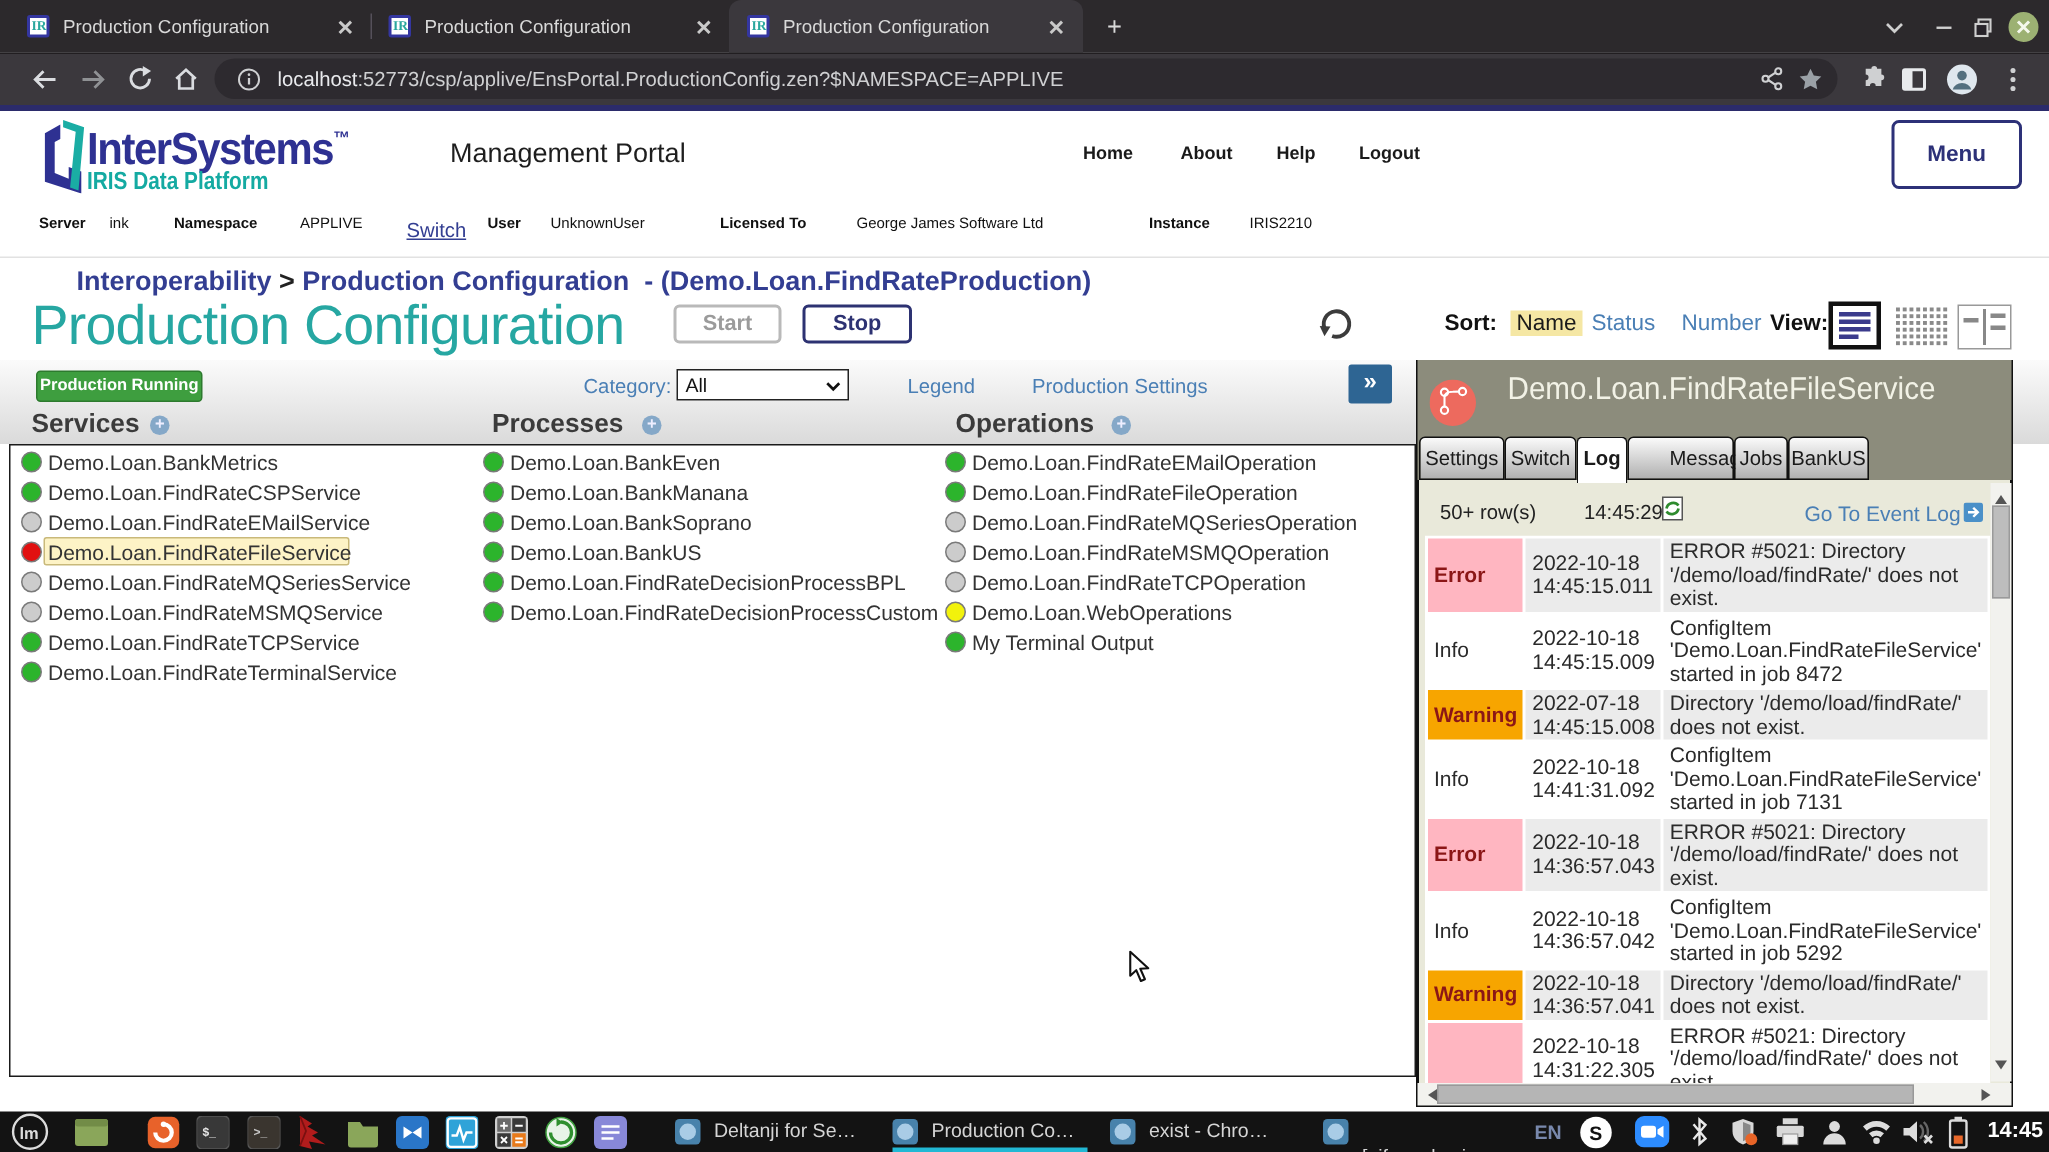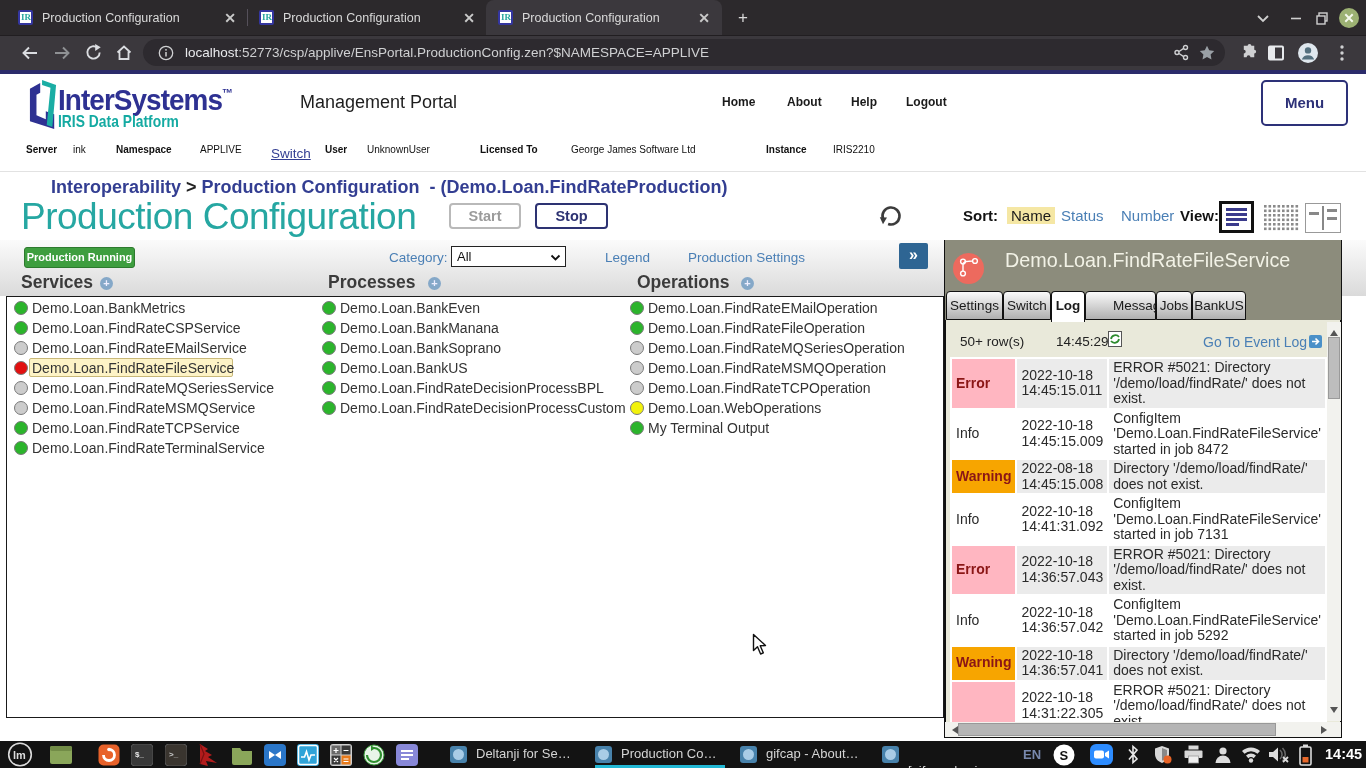--- a/index.html
+++ b/index.html
@@ -500,21 +500,21 @@
             <td class="w-time">2022-10-18 14:45:15.011</td>
             <td class="w-text">ERROR #5021: Directory '/demo/load/findRate/' does not exist.</td>
           </tr>
       <tr class="even">
             <td class="w-type" style="height:47px;">Info</td>
             <td class="w-time">2022-10-18 14:45:15.009</td>
             <td class="w-text">ConfigItem 'Demo.Loan.FindRateFileService' started in job 8472</td>
           </tr>
       <tr class="odd">
             <td class="warn w-type" style="height:32px;">Warning</td>
-            <td class="w-time">2022-08-18 14:45:15.008</td>
+            <td class="w-time">2022-07-18 14:45:15.008</td>
             <td class="w-text">Directory '/demo/load/findRate/' does not exist.</td>
           </tr>
       <tr class="even">
             <td class="w-type" style="height:47px;">Info</td>
             <td class="w-time">2022-10-18 14:41:31.092</td>
             <td class="w-text">ConfigItem 'Demo.Loan.FindRateFileService' started in job 7131</td>
           </tr>
       <tr class="odd">
             <td class="err w-type" style="height:47px;">Error</td>
             <td class="w-time">2022-10-18 14:36:57.043</td>
@@ -612,21 +612,21 @@
       <div class="tkwin" style="left:450px;width:130px;">
         <div class="tkico" style="left:0px;"></div>
         <div style="position:absolute;left:26px;top:5px;white-space:nowrap;">Deltanji for Se…</div>
       </div>
       <div class="tkwin" style="left:595px;width:130px;border-bottom:3px solid #22b8d4;">
         <div class="tkico" style="left:0px;"></div>
         <div style="position:absolute;left:26px;top:5px;white-space:nowrap;">Production Co…</div>
       </div>
       <div class="tkwin" style="left:740px;width:130px;">
         <div class="tkico" style="left:0px;"></div>
-        <div style="position:absolute;left:26px;top:5px;white-space:nowrap;">gifcap - About…</div>
+        <div style="position:absolute;left:26px;top:5px;white-space:nowrap;">exist - Chro…</div>
       </div>
       <div class="tkwin" style="left:882px;width:130px;">
         <div class="tkico" style="left:0px;"></div>
         <div style="position:absolute;left:26px;top:22px;white-space:nowrap;">[gifcap.dev is …</div>
       </div>
       <div style="position:absolute;left:1023px;top:6px;font-size:13px;font-weight:bold;color:#7888ac;">EN</div>
       <svg style="position:absolute;left:1053px;top:2.5px;" width="22" height="22">
         <circle cx="11" cy="11" r="10.5" fill="#fff"></circle>
         <text x="6.5" y="16" font-size="13" font-weight="bold" fill="#111">S</text>
       </svg>

